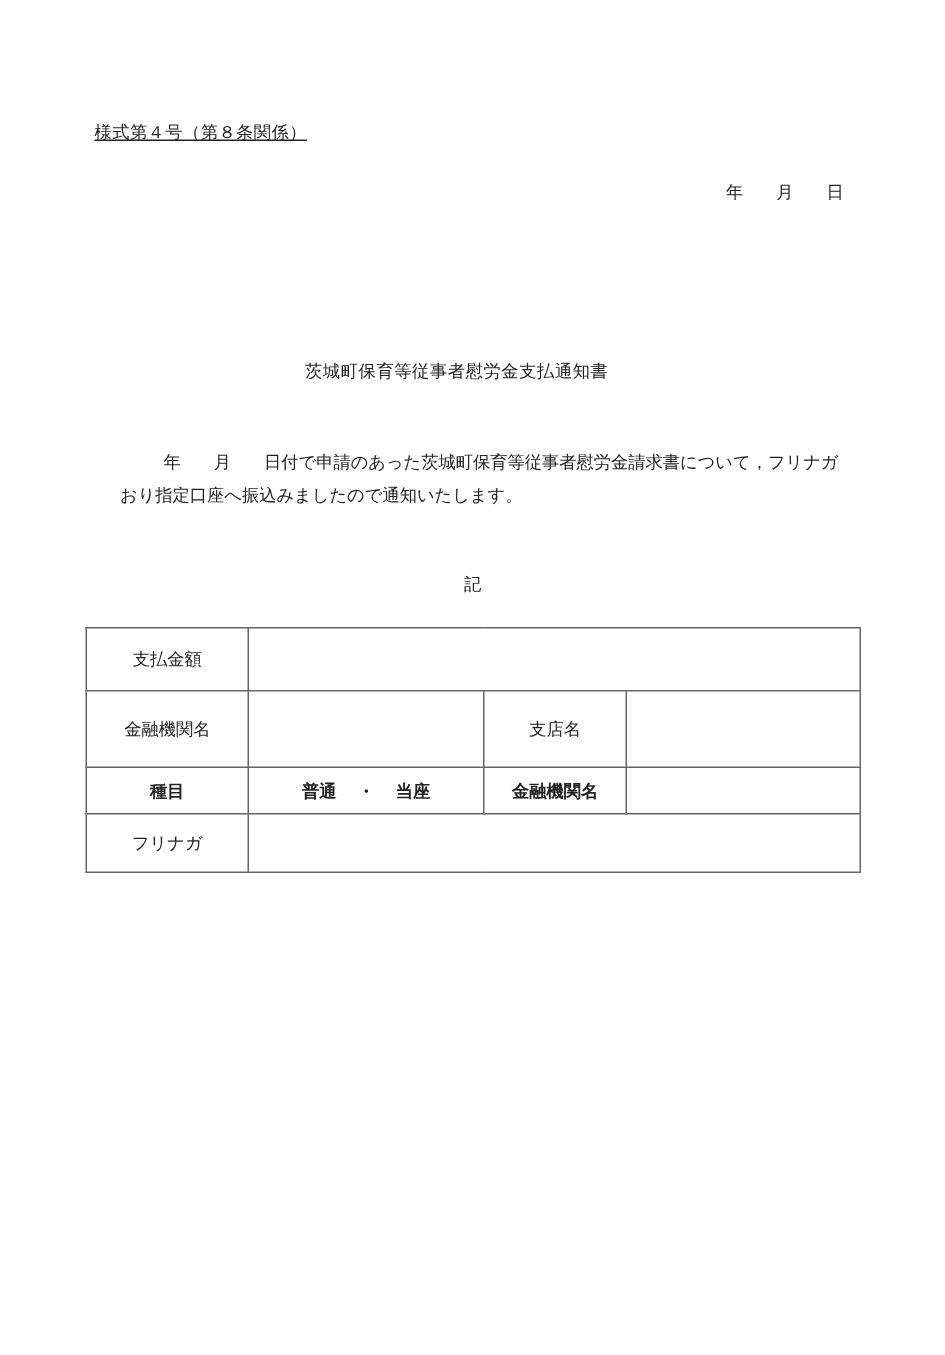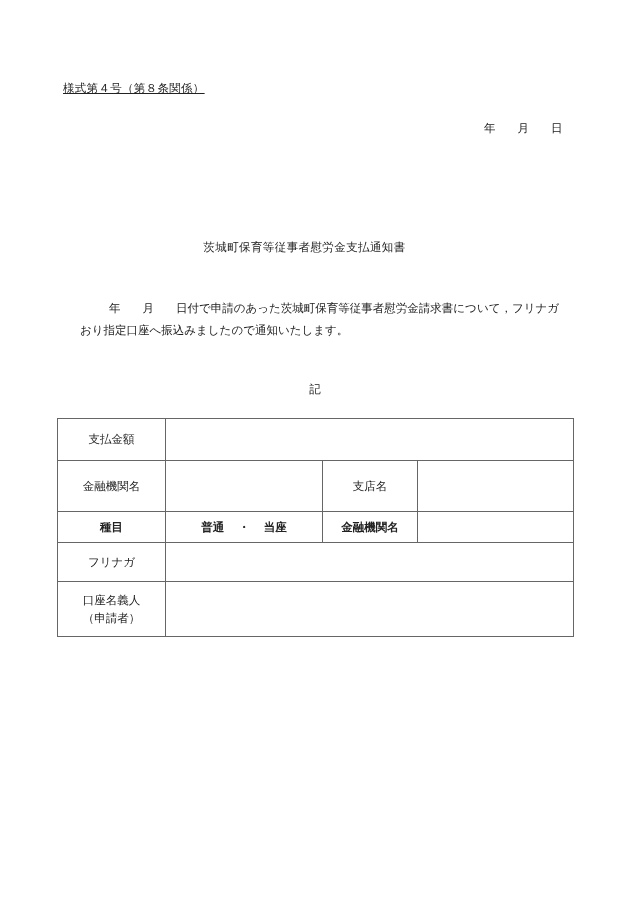--- a/index.html
+++ b/index.html
@@ -98,21 +98,14 @@
     <td>
       <span>普通</span><span class="dot">・</span><span>当座</span>
     </td>
     <td>金融機関名</td>
     <td></td>
   </tr>
   <tr class="r4">
     <td>フリナガ</td>
     <td colspan="3"></td>
   </tr>
-  <tr class="r5">
-    <td class="two-line">
-      <span>口座名義人</span>
-      <span>（申請者）</span>
-    </td>
-    <td colspan="3"></td>
-  </tr>
 </tbody>
   </table>
 
 </body></html>

